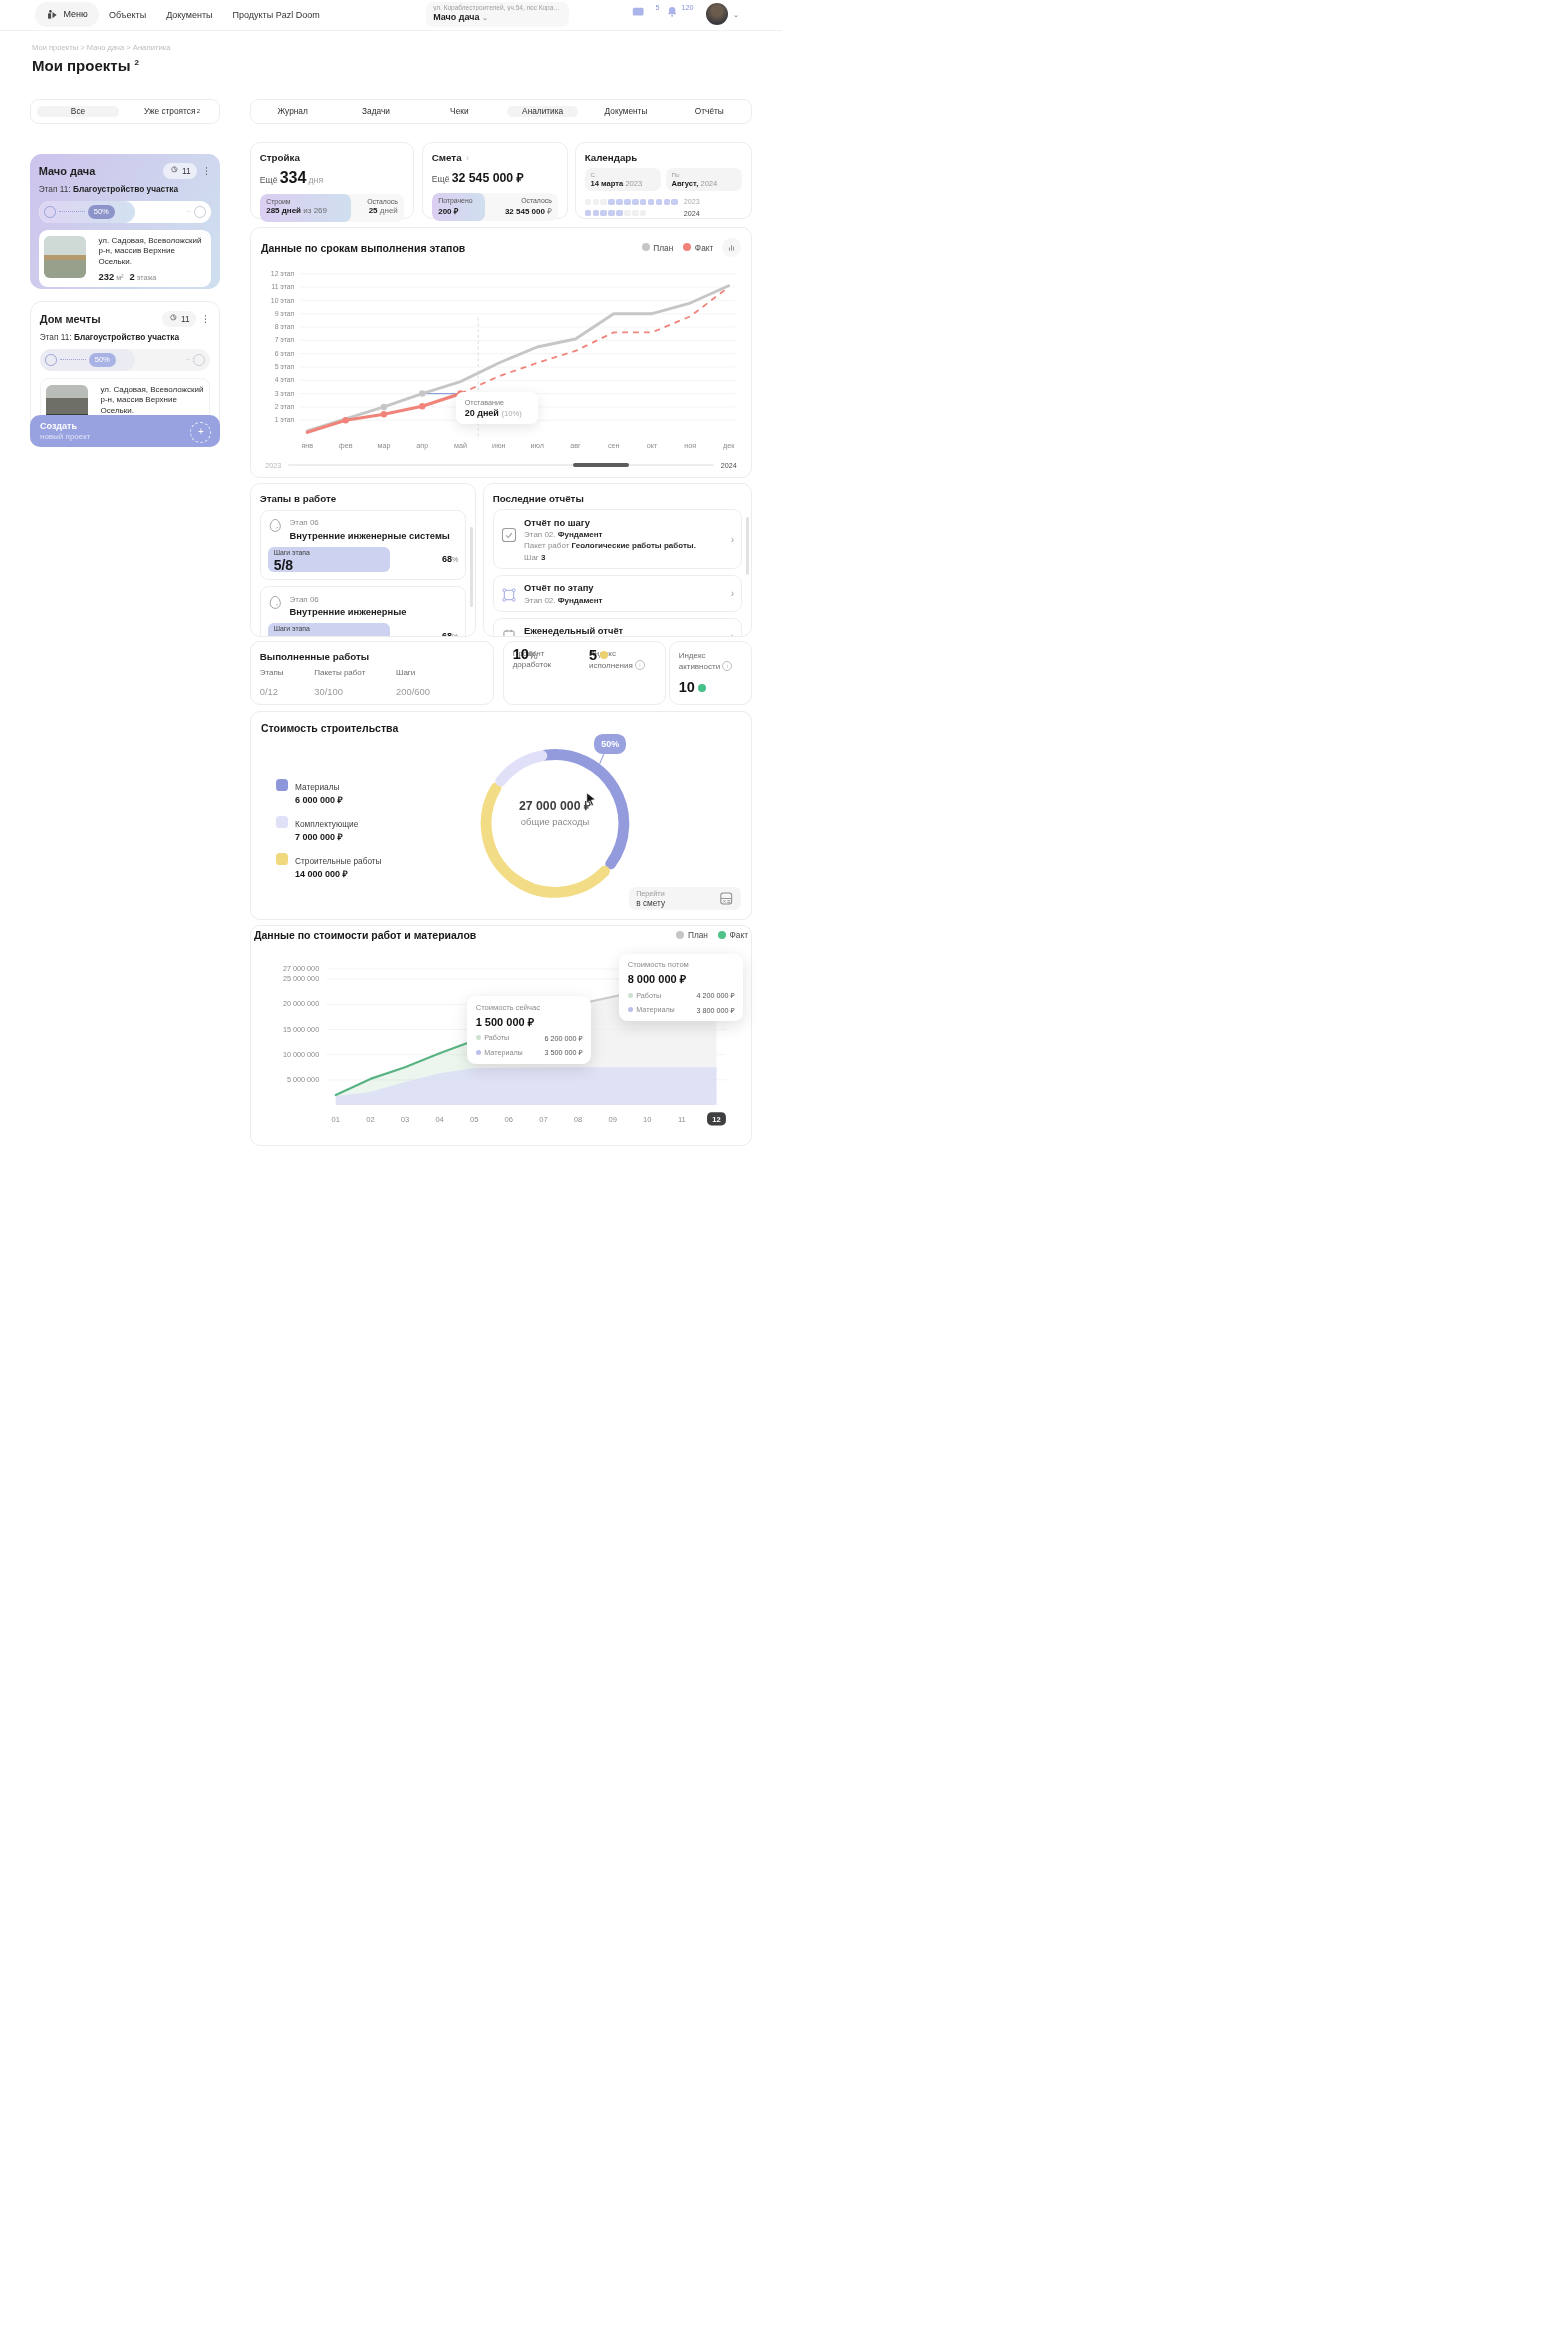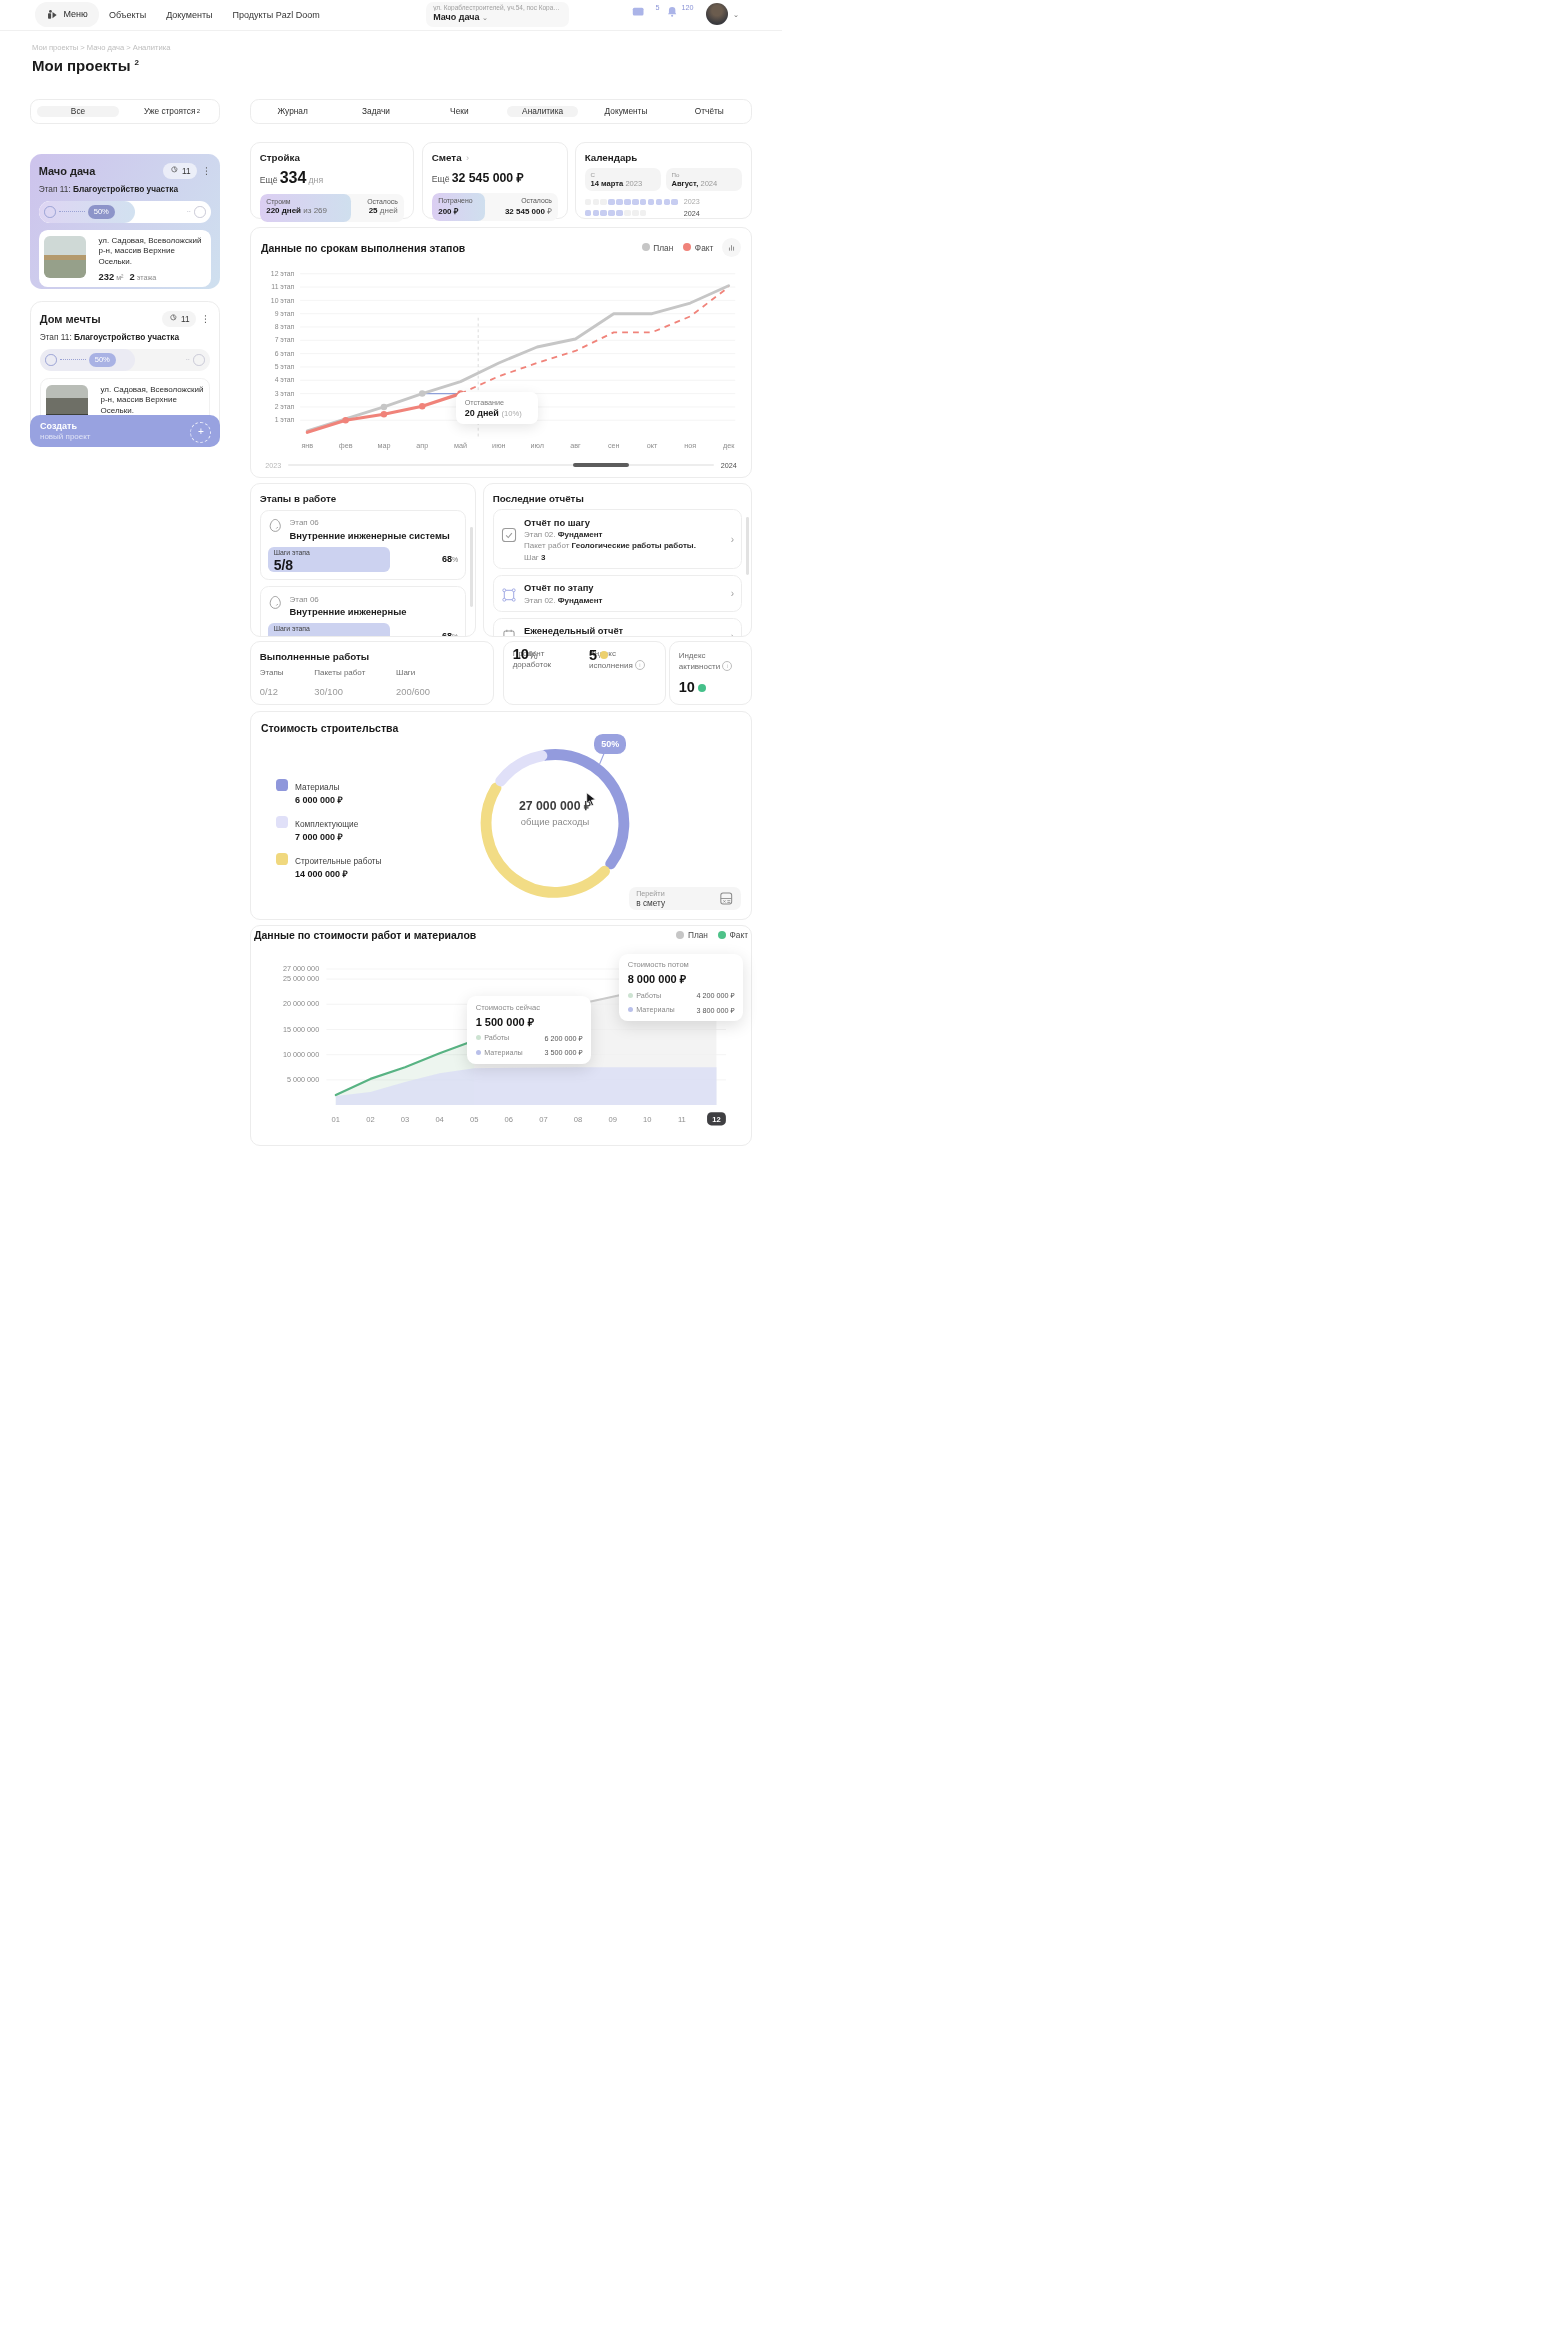--- a/index.html
+++ b/index.html
@@ -301,21 +301,21 @@
     <span class="t1">Создать</span>
     <span class="t2">новый проект</span>
     <span class="plus-circ">+</span>
   </button>
 
   <section class="panel" style="left:250px;top:142px;width:164px;height:77px;padding:8.7px">
     <div class="sum-title">Стройка</div>
     <div class="sum-val"><span>Ещё</span><b>334</b><span class="u">дня</span></div>
     <div class="sbar">
       <div class="fill" style="width:63%"></div>
-      <div class="lft"><span>Строим</span><b><span>220 дней</span> <span class="x">из 269</span></b></div>
+      <div class="lft"><span>Строим</span><b><span>285 дней</span> <span class="x">из 269</span></b></div>
       <div class="rgt"><span>Осталось</span><b><span>25</span> <span class="x">дней</span></b></div>
     </div>
   </section>
 
   <section class="panel" style="left:422px;top:142px;width:146px;height:77px;padding:8.7px">
     <div class="sum-title"><span>Смета</span><span class="chev-sm">›</span></div>
     <div class="sum-val"><span>Ещё</span><b style="font-size:12.3px">32 545 000 ₽</b></div>
     <div class="sbar">
       <div class="fill" style="width:42%"></div>
       <div class="lft"><span>Потрачено</span><b>200 ₽</b></div>

